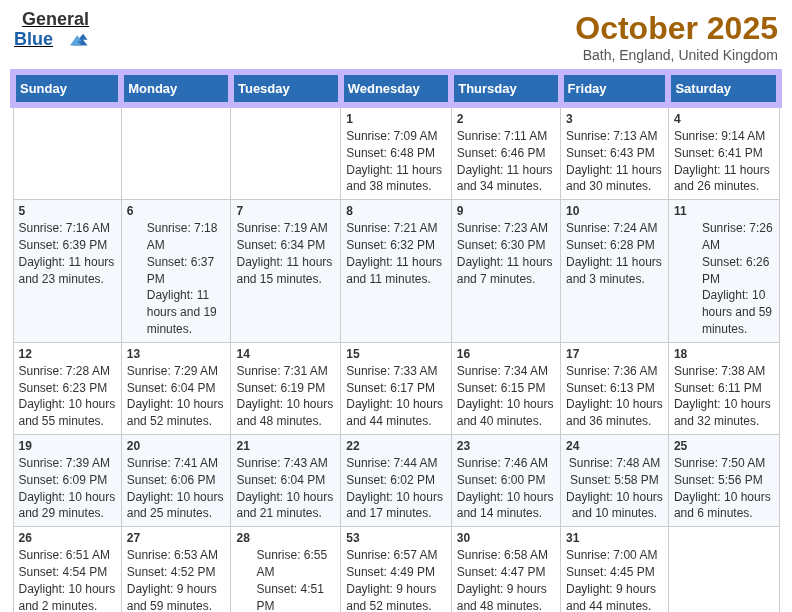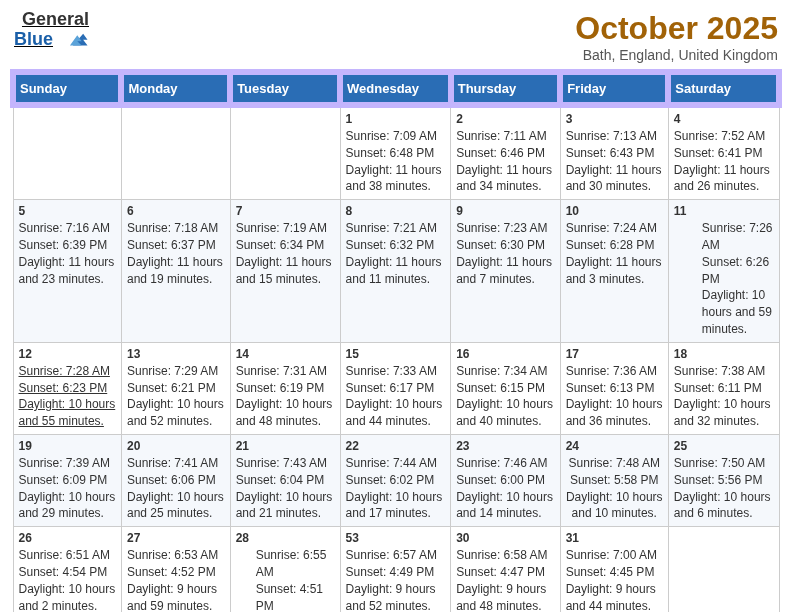--- a/index.html
+++ b/index.html
@@ -145,35 +145,35 @@
 Daylight: 11 hours and 34 minutes.</div>
         </td>
         <td>
           <span class="day-number">3</span>
           <div class="day-info" style="white-space: pre-line;">Sunrise: 7:13 AM
 Sunset: 6:43 PM
 Daylight: 11 hours and 30 minutes.</div>
         </td>
         <td>
           <span class="day-number">4</span>
-          <div class="day-info" style="white-space: pre-line;">Sunrise: 7:52 AM
+          <div class="day-info" style="white-space: pre-line;">Sunrise: 9:14 AM
 Sunset: 6:41 PM
 Daylight: 11 hours and 26 minutes.</div>
         </td>
       </tr>
       <tr>
         <td>
           <span class="day-number">5</span>
           <div class="day-info" style="white-space: pre-line;">Sunrise: 7:16 AM
 Sunset: 6:39 PM
 Daylight: 11 hours and 23 minutes.</div>
         </td>
         <td>
           <span class="day-number">6</span>
-          <div class="day-info" style="white-space: pre-line;">Sunrise: 7:18 AM
+          <div class="day-info" style="white-space: pre-line; margin-left: 20px;">Sunrise: 7:18 AM
 Sunset: 6:37 PM
 Daylight: 11 hours and 19 minutes.</div>
         </td>
         <td>
           <span class="day-number">7</span>
           <div class="day-info" style="white-space: pre-line;">Sunrise: 7:19 AM
 Sunset: 6:34 PM
 Daylight: 11 hours and 15 minutes.</div>
         </td>
         <td>
@@ -197,28 +197,28 @@
         <td>
           <span class="day-number">11</span>
           <div class="day-info" style="white-space: pre-line; margin-left: 28px;">Sunrise: 7:26 AM
 Sunset: 6:26 PM
 Daylight: 10 hours and 59 minutes.</div>
         </td>
       </tr>
       <tr>
         <td>
           <span class="day-number">12</span>
-          <div class="day-info" style="white-space: pre-line; text-decoration: underline;">Sunrise: 7:28 AM
+          <div class="day-info" style="white-space: pre-line;">Sunrise: 7:28 AM
 Sunset: 6:23 PM
 Daylight: 10 hours and 55 minutes.</div>
         </td>
         <td>
           <span class="day-number">13</span>
           <div class="day-info" style="white-space: pre-line;">Sunrise: 7:29 AM
-Sunset: 6:21 PM
+Sunset: 6:04 PM
 Daylight: 10 hours and 52 minutes.</div>
         </td>
         <td>
           <span class="day-number">14</span>
           <div class="day-info" style="white-space: pre-line;">Sunrise: 7:31 AM
 Sunset: 6:19 PM
 Daylight: 10 hours and 48 minutes.</div>
         </td>
         <td>
           <span class="day-number">15</span>

